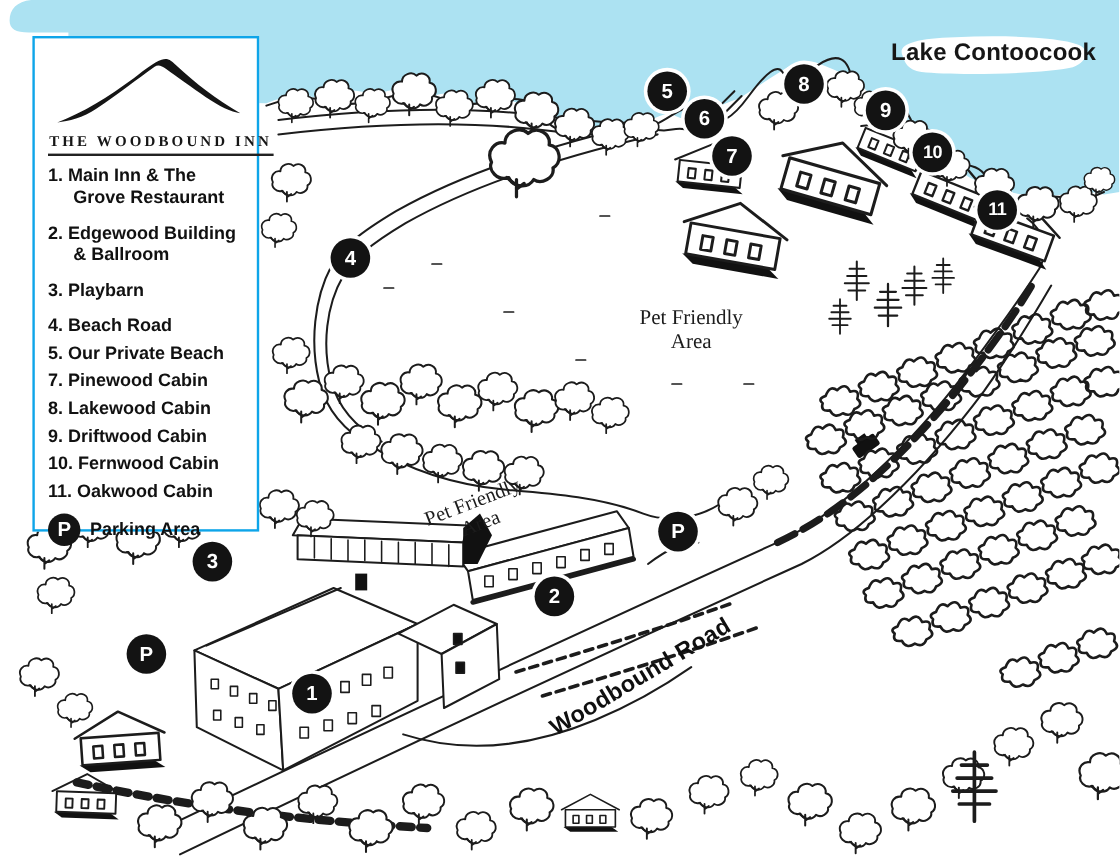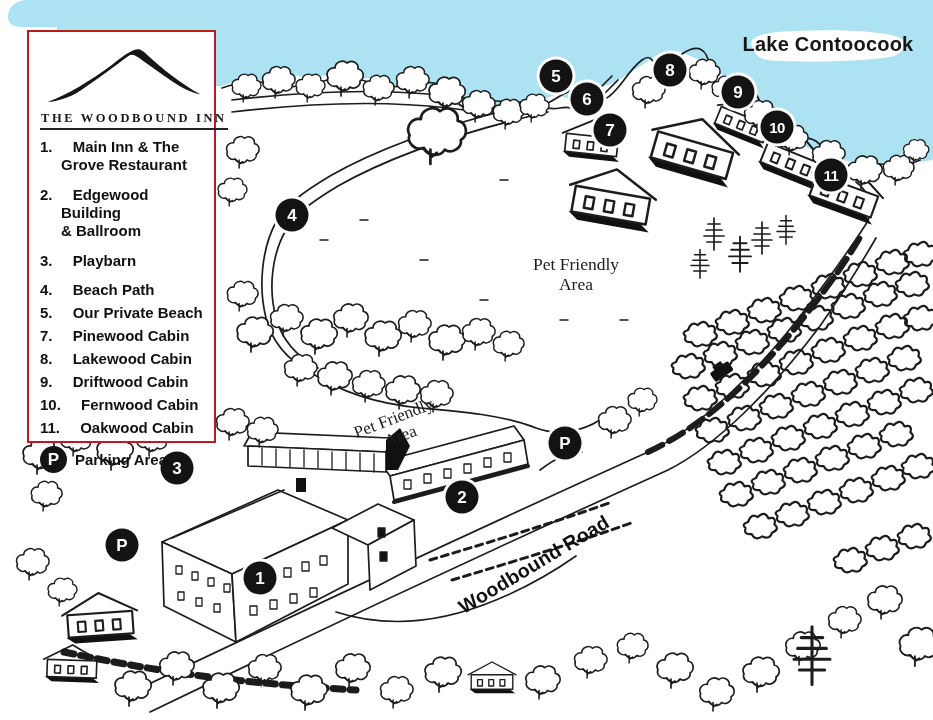--- a/index.html
+++ b/index.html
@@ -2,30 +2,30 @@
 <html><head>
 <meta charset="utf-8">
 <style>
   html,body{margin:0;padding:0;background:#ffffff;}
   .stage{position:relative;width:933px;height:720px;overflow:hidden;background:#fff;
          font-family:"Liberation Sans",sans-serif;}
   .stage svg.art{position:absolute;left:0;top:0;}
 
   
   .legend{position:absolute;left:27px;top:30px;width:189px;height:413px;background:#fff;
-          border:2px solid #b91c1c;box-sizing:border-box;padding:5px 10px 0 11px;z-index:30;}
+          border:2px solid #0ea5e9;box-sizing:border-box;padding:5px 10px 0 11px;z-index:30;}
   .legend .logo{display:block;margin:2px auto 0;}
   .legend-title{display:block;width:max-content;margin:2px auto 8px;font-family:"Liberation Serif",serif;
           font-size:12.5px;font-weight:bold;letter-spacing:2.6px;color:#161616;
           border-bottom:2px solid #222;padding:0 1px 2px;white-space:nowrap;}
   .legend-item{font-size:15px;font-weight:bold;color:#111;line-height:18px;
           padding-left:21px;text-indent:-21px;margin-bottom:5px;}
   .legend-item:nth-child(1),.legend-item:nth-child(2){margin-bottom:12px;}
   .legend-item:nth-child(3){margin-bottom:11px;}
-  .li-label{white-space:pre-line;margin-left:16px;}
+  .li-label{white-space:pre-line;}
   .legend-parking{display:flex;align-items:center;gap:8px;margin-top:9px;}
   .pmark{width:27px;height:27px;border-radius:50%;background:#141414;color:#fff;display:flex;
           align-items:center;justify-content:center;font-size:17px;font-weight:bold;flex:0 0 27px;}
   .legend-parking .pk-label{font-size:15px;font-weight:bold;color:#111;}
 
   
   .maplabel{position:absolute;color:#161616;z-index:10;}
   .lake-label{left:722px;top:33px;width:212px;text-align:center;font-size:20px;font-weight:bold;
           letter-spacing:.2px;}
   .pet-north{left:505px;top:254px;width:142px;text-align:center;font-family:"Liberation Serif",serif;
@@ -338,21 +338,21 @@
     <span class="legend-title">THE WOODBOUND INN</span>
     <div id="legend-list">
   <div class="legend-item"><span class="li-num">1.</span> <span class="li-label">Main Inn &amp; The
 Grove Restaurant</span></div>
 
   <div class="legend-item"><span class="li-num">2.</span> <span class="li-label">Edgewood Building
 &amp; Ballroom</span></div>
 
   <div class="legend-item"><span class="li-num">3.</span> <span class="li-label">Playbarn</span></div>
 
-  <div class="legend-item"><span class="li-num">4.</span> <span class="li-label">Beach Path</span></div>
+  <div class="legend-item"><span class="li-num">4.</span> <span class="li-label">Beach Road</span></div>
 
   <div class="legend-item"><span class="li-num">5.</span> <span class="li-label">Our Private Beach</span></div>
 
 
   <div class="legend-item"><span class="li-num">7.</span> <span class="li-label">Pinewood Cabin</span></div>
 
   <div class="legend-item"><span class="li-num">8.</span> <span class="li-label">Lakewood Cabin</span></div>
 
   <div class="legend-item"><span class="li-num">9.</span> <span class="li-label">Driftwood Cabin</span></div>
 

